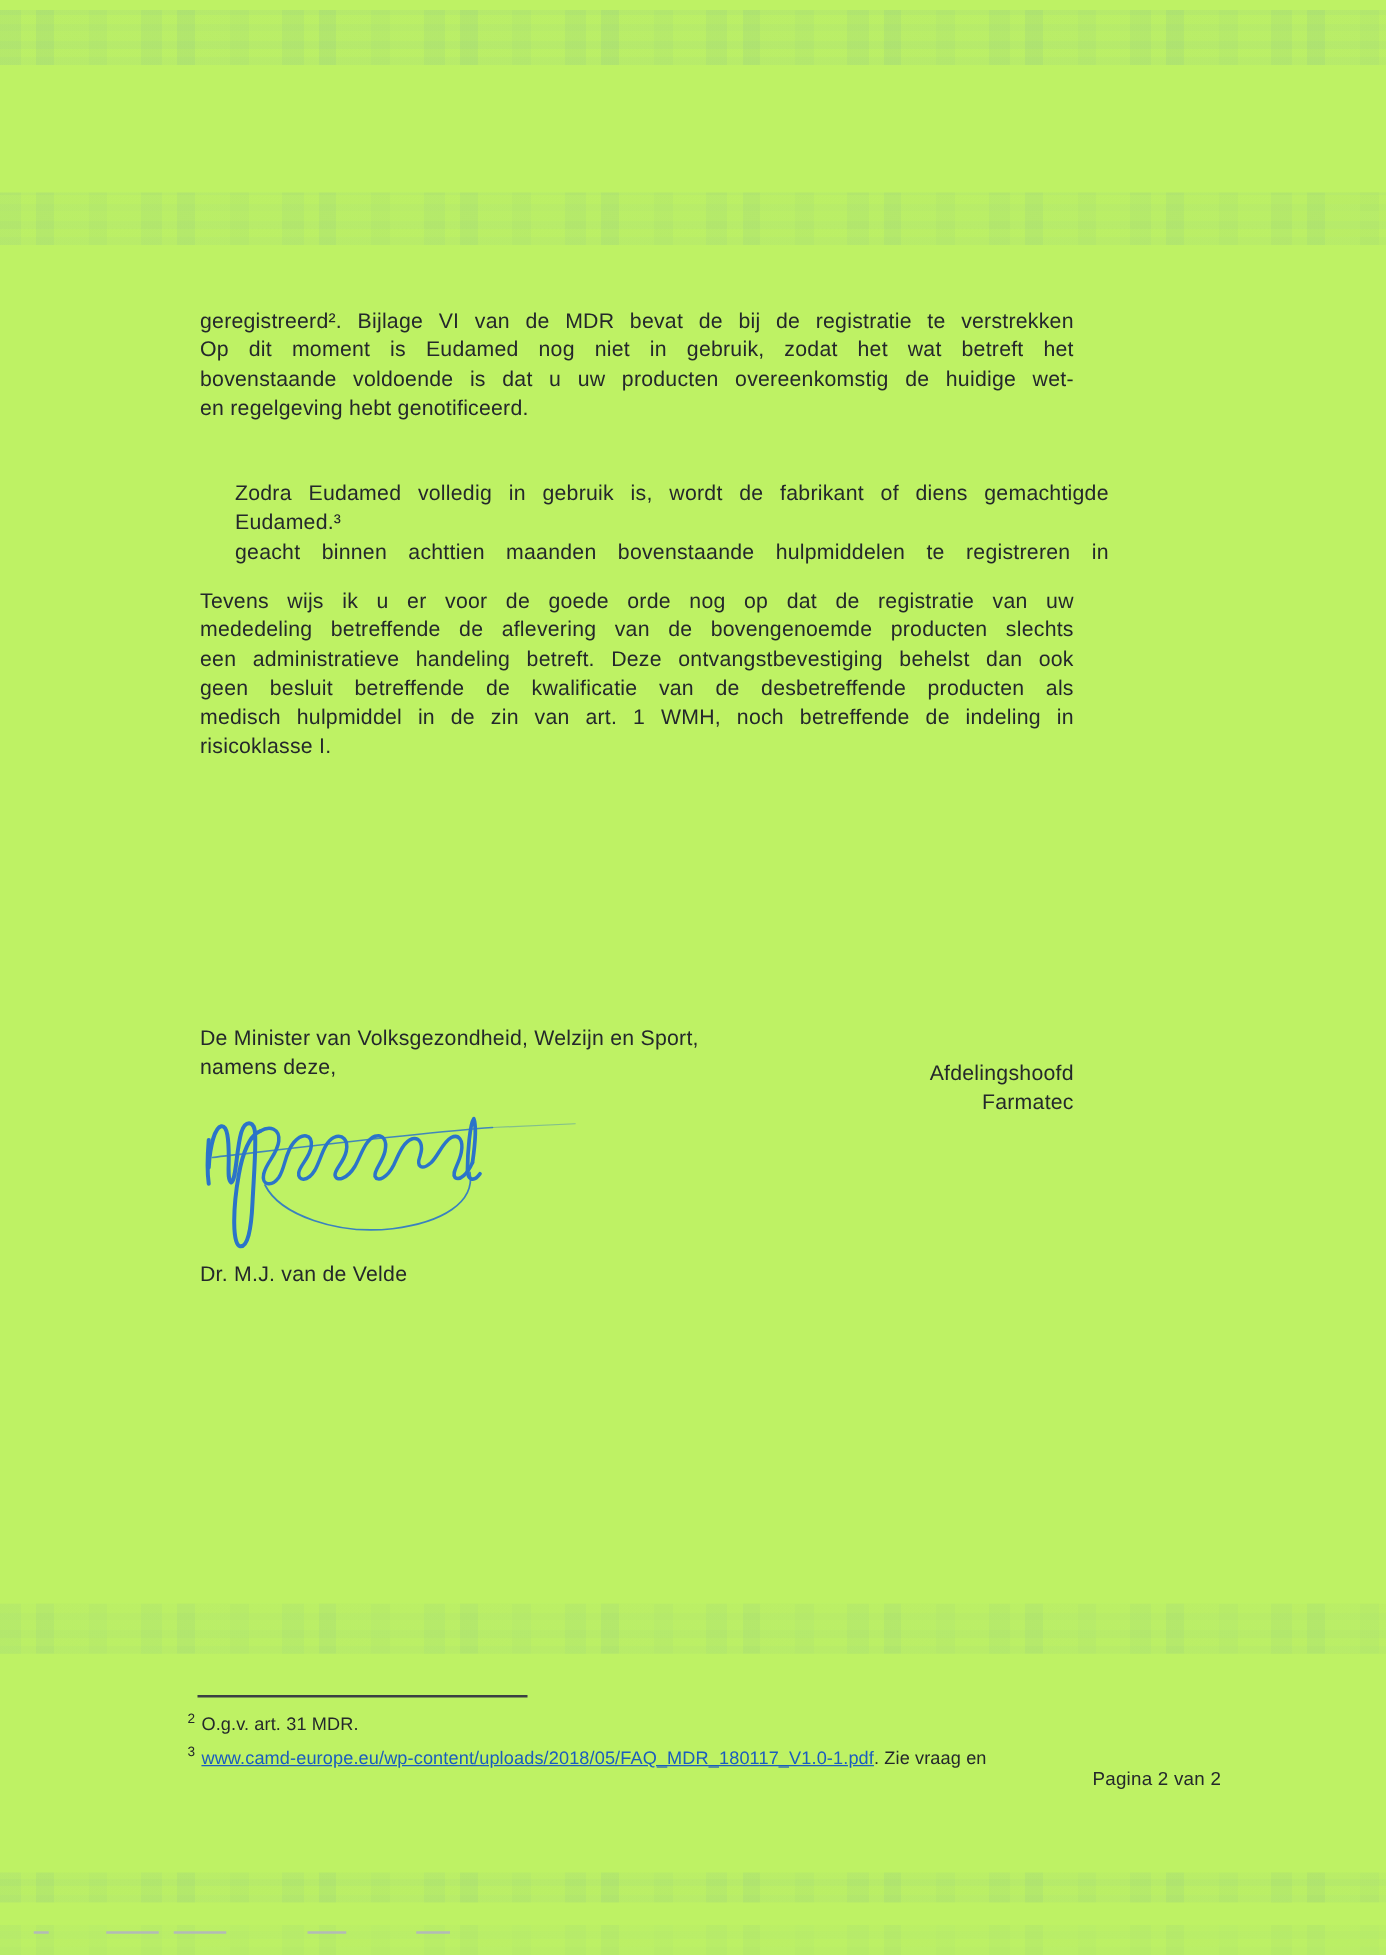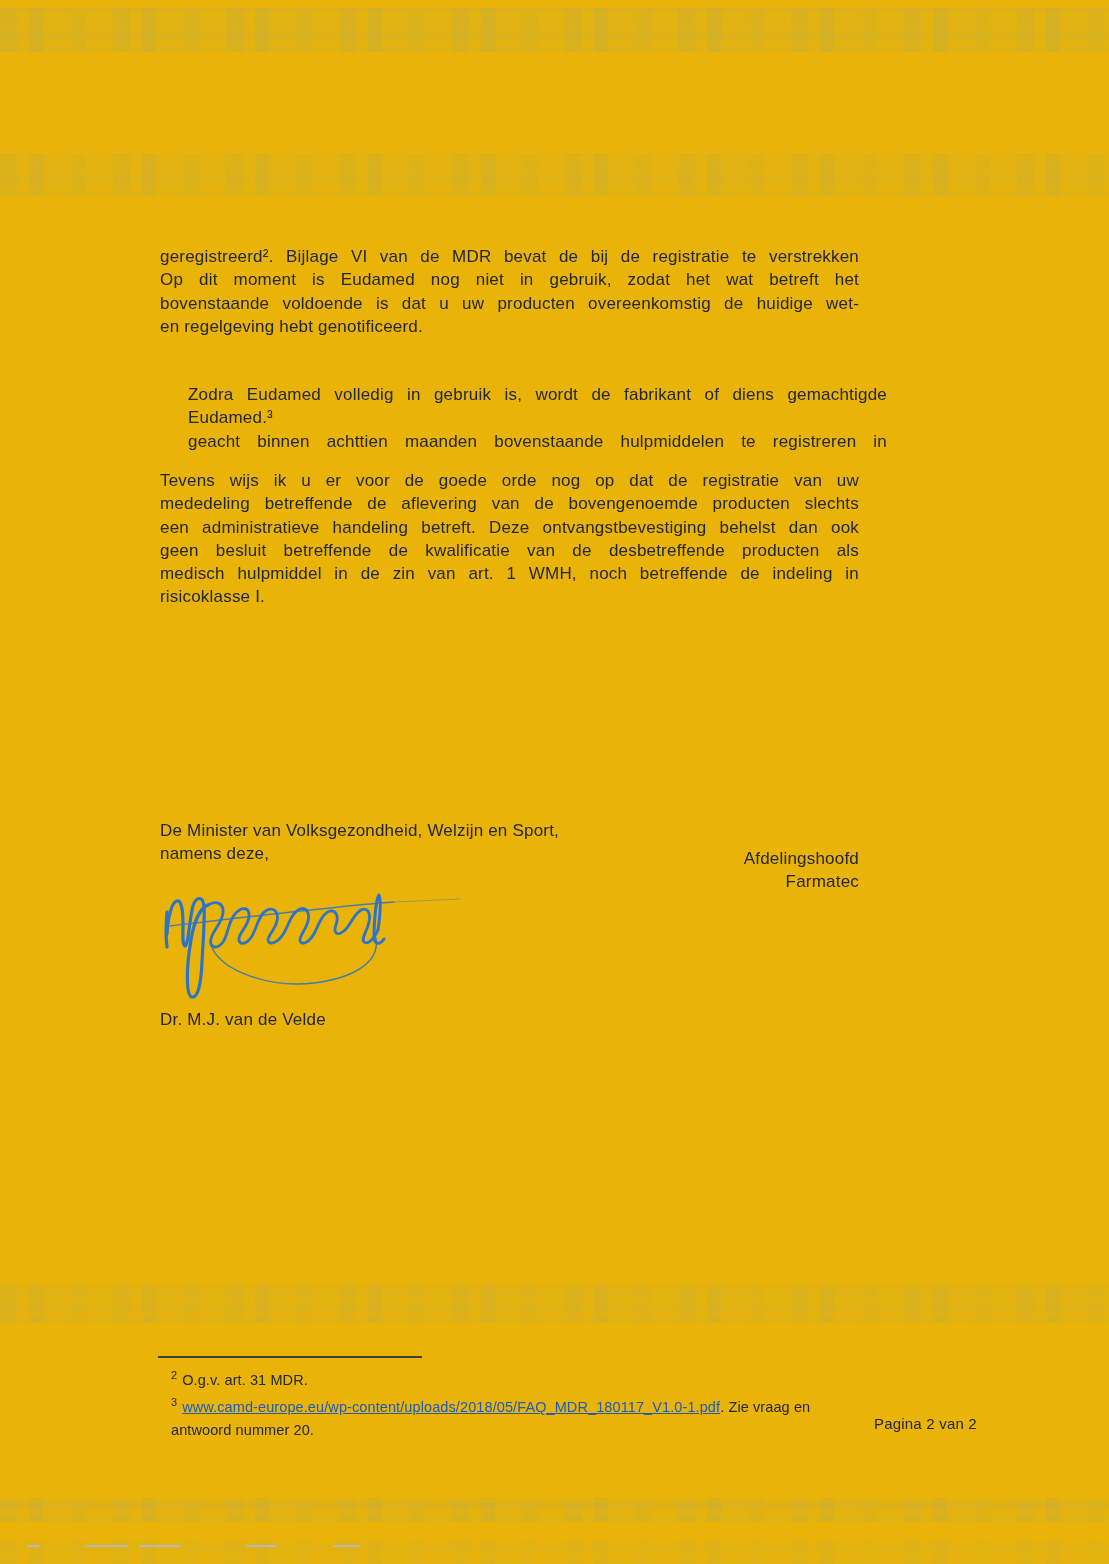--- a/index.html
+++ b/index.html
@@ -1,19 +1,19 @@
 <!DOCTYPE html>
 <html><head>
 <meta charset="utf-8">
 <style>
   html,body { margin:0; padding:0; background:#ffffff; }
   .page {
     position:relative;
     width:1109px; height:1564px;
-    background:#eab308;
+    background:#bef264;
     overflow:hidden;
     font-family:"Liberation Sans", sans-serif;
     color:#24282b;
   }
   
   .scanband {
     position:absolute; left:0; width:100%;
     pointer-events:none;
     background-image:
       repeating-linear-gradient(90deg,
@@ -47,21 +47,21 @@
   .p3 { top:469px; }
   .signoff  { top:779px;margin-top:40px; }
   .roles    { top:847px;text-align:right; }
   .signname { top:1008px; }
   .signature-svg { position:absolute; left:158px; top:890px; }
   .footnote-rule {
     position:absolute; left:158px; top:1356px;
     width:264px; height:2px; background:#3b4043;
   }
   .footnotes {
-    position:absolute; left:171px; top:1364px; width:680px;
+    position:absolute; left:150px; top:1364px; width:680px;
     font-size:14.5px; line-height:22.5px; letter-spacing:0.1px;
   }
   .footnotes sup {
     font-size:0.75em; vertical-align:super; margin-right:5px;
   }
   .footnotes a {
     color:#1a5cbf; text-decoration:underline; cursor:pointer;
   }
   .page-indicator {
     position:absolute; left:874px; top:1415px;
@@ -130,20 +130,17 @@
   </div>
 
   <div class="footnote-rule"></div>
   <div class="footnotes">
     <div>
       <sup>2</sup><span>O.g.v. art. 31 MDR.</span>
     </div>
     <div>
       <sup>3</sup><a>www.camd-europe.eu/wp-content/uploads/2018/05/FAQ_MDR_180117_V1.0-1.pdf</a><span>. Zie vraag en</span>
     </div>
-    <div>
-      <span>antwoord nummer 20.</span>
-    </div>
   </div>
 
   <div class="page-indicator">Pagina 2 van 2</div>
 
 </div>
 
 </body></html>

